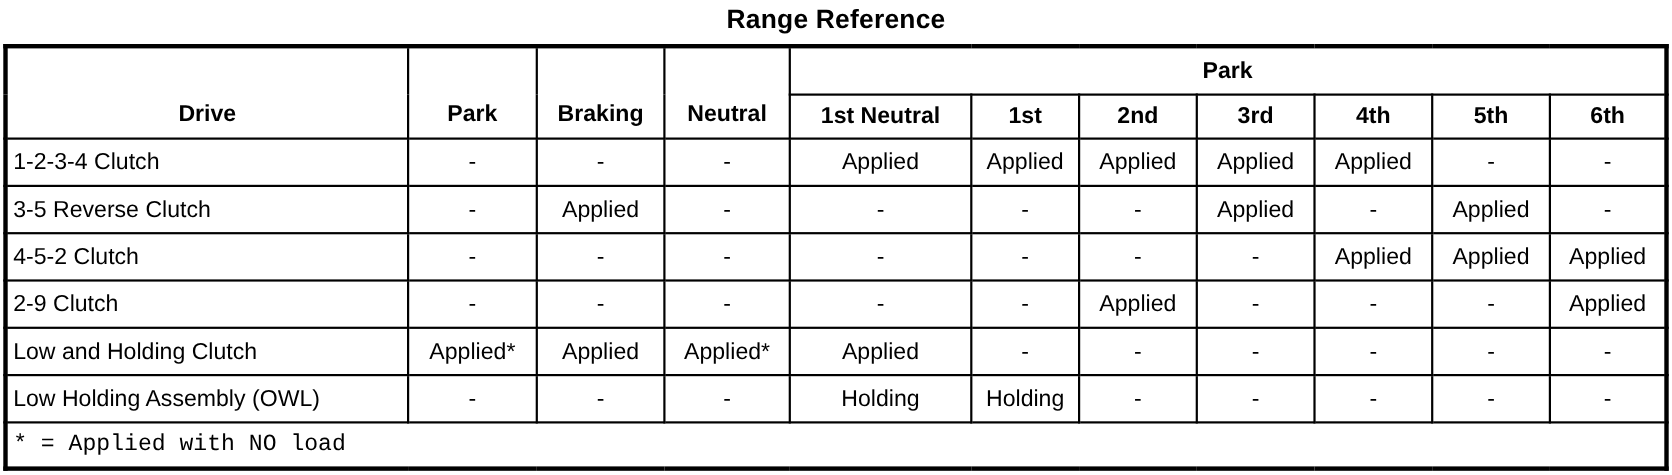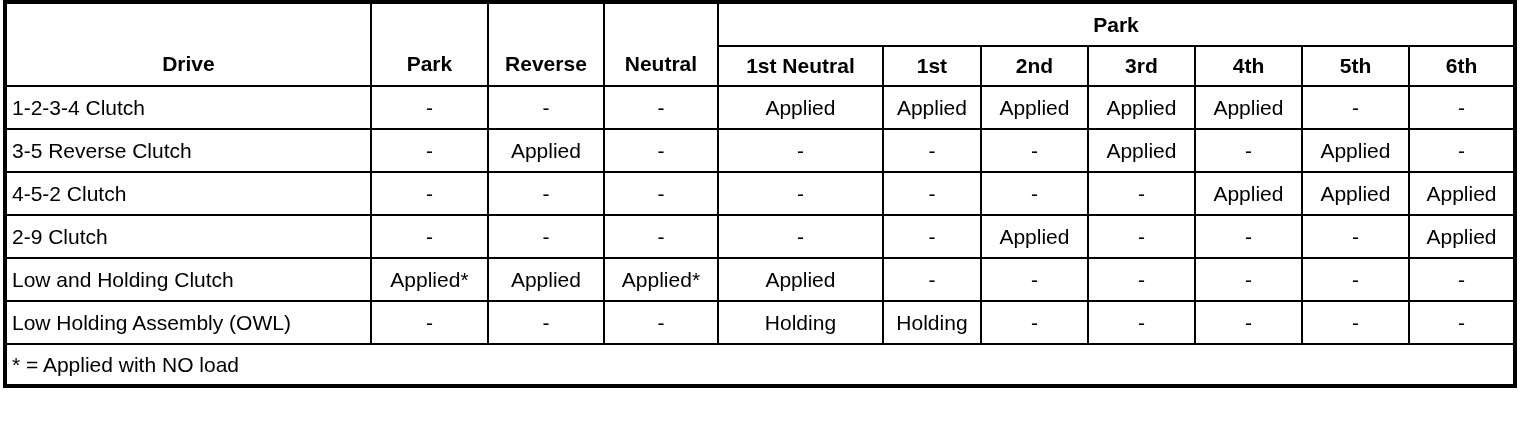--- a/index.html
+++ b/index.html
@@ -41,21 +41,21 @@
     text-align: center;
     vertical-align: middle;
   }
   th.rowspan-head {
     vertical-align: bottom;
     padding-bottom: 9px;
   }
   tr.group-row { height: 44px; }
   tr.subhead-row { height: 40px; }
   tr.data-row { height: 43px; margin-left: 15px; }
-  tr.foot-row { height: 42px; }
+  tr.foot-row { height: 42px; font-family: Liberation Mono, monospace; }
   td.row-label {
     text-align: left;
     padding-left: 5px;
     vertical-align: middle;
     font-weight: normal;
   }
   td.cell {
     text-align: center;
     vertical-align: middle;
     font-weight: normal;
@@ -77,41 +77,42 @@
   col.c-3rd     { width: 107px; }
   col.c-4th     { width: 107px; }
   col.c-5th     { width: 107px; }
   col.c-6th     { width: 106px; }
 </style>
 </head>
 <body>
 
 <div class="page">
 
+  <div class="title">Range Reference</div>
 
   <table class="range-table">
     <colgroup>
       <col class="c-range">
         <col class="c-park">
         <col class="c-reverse">
         <col class="c-neutral">
       <col class="c-brake">
         <col class="c-1st">
         <col class="c-2nd">
         <col class="c-3rd">
       <col class="c-4th">
         <col class="c-5th">
         <col class="c-6th">
     </colgroup>
 
     <tbody>
         <tr class="group-row">
       <th rowspan="2" class="rowspan-head">Drive</th>
       <th rowspan="2" class="rowspan-head">Park</th>
-      <th rowspan="2" class="rowspan-head">Reverse</th>
+      <th rowspan="2" class="rowspan-head">Braking</th>
       <th rowspan="2" class="rowspan-head">Neutral</th>
       <th colspan="7">Park</th>
     </tr>
 
     <tr class="subhead-row">
       <th>1st Neutral</th>
       <th>1st</th>
       <th>2nd</th>
       <th>3rd</th>
       <th>4th</th>

